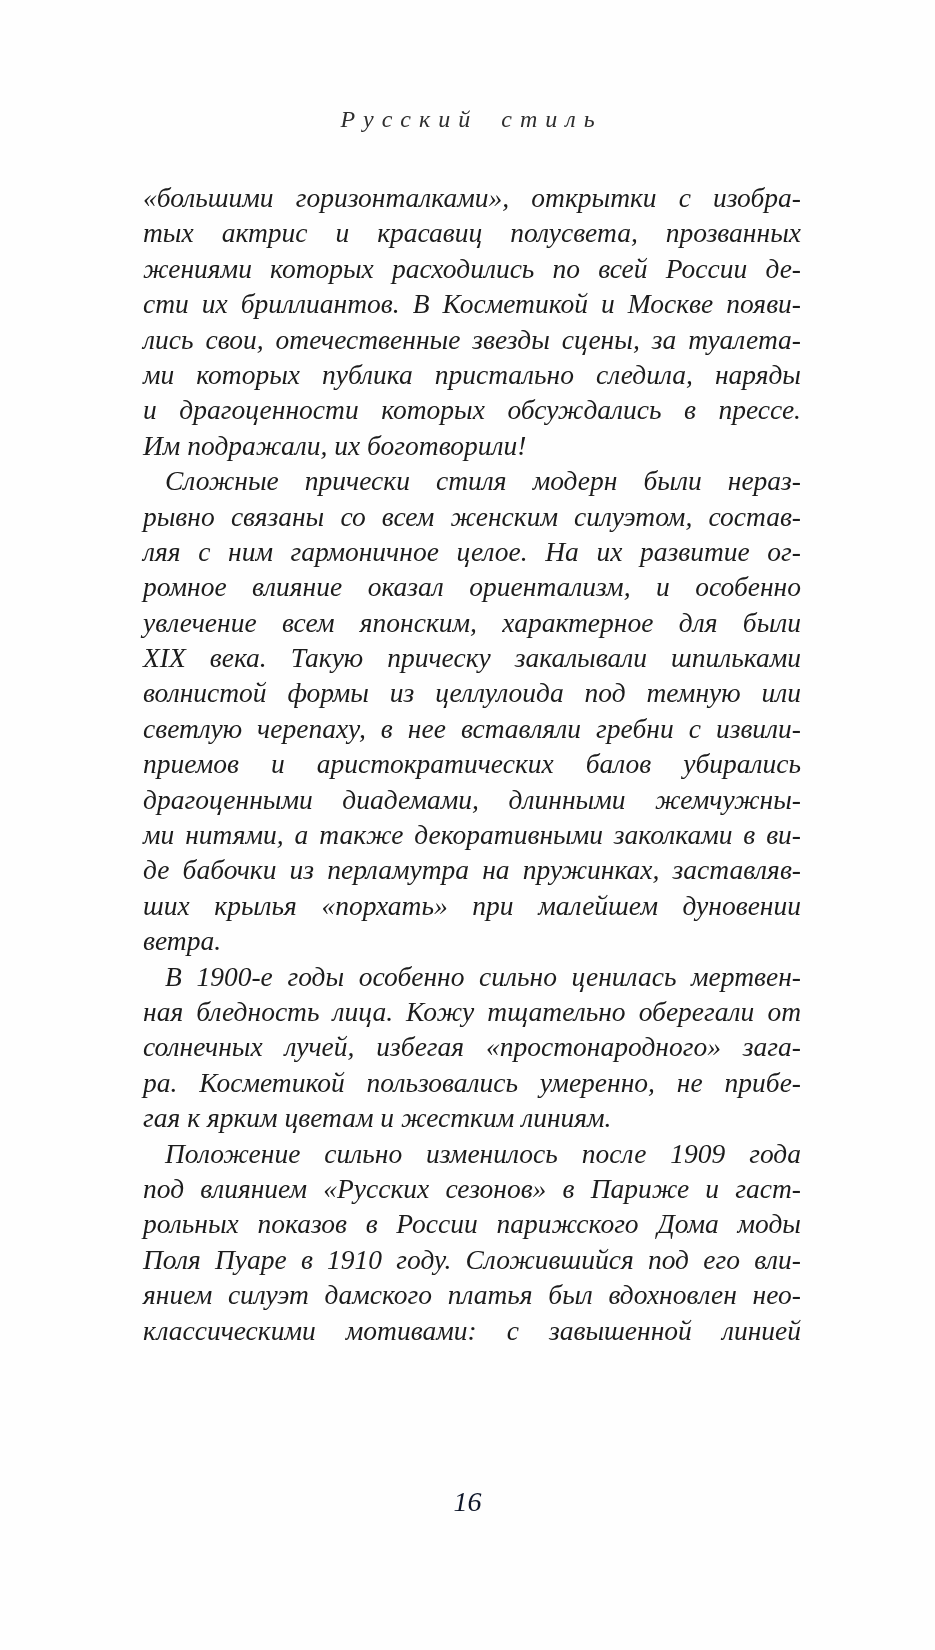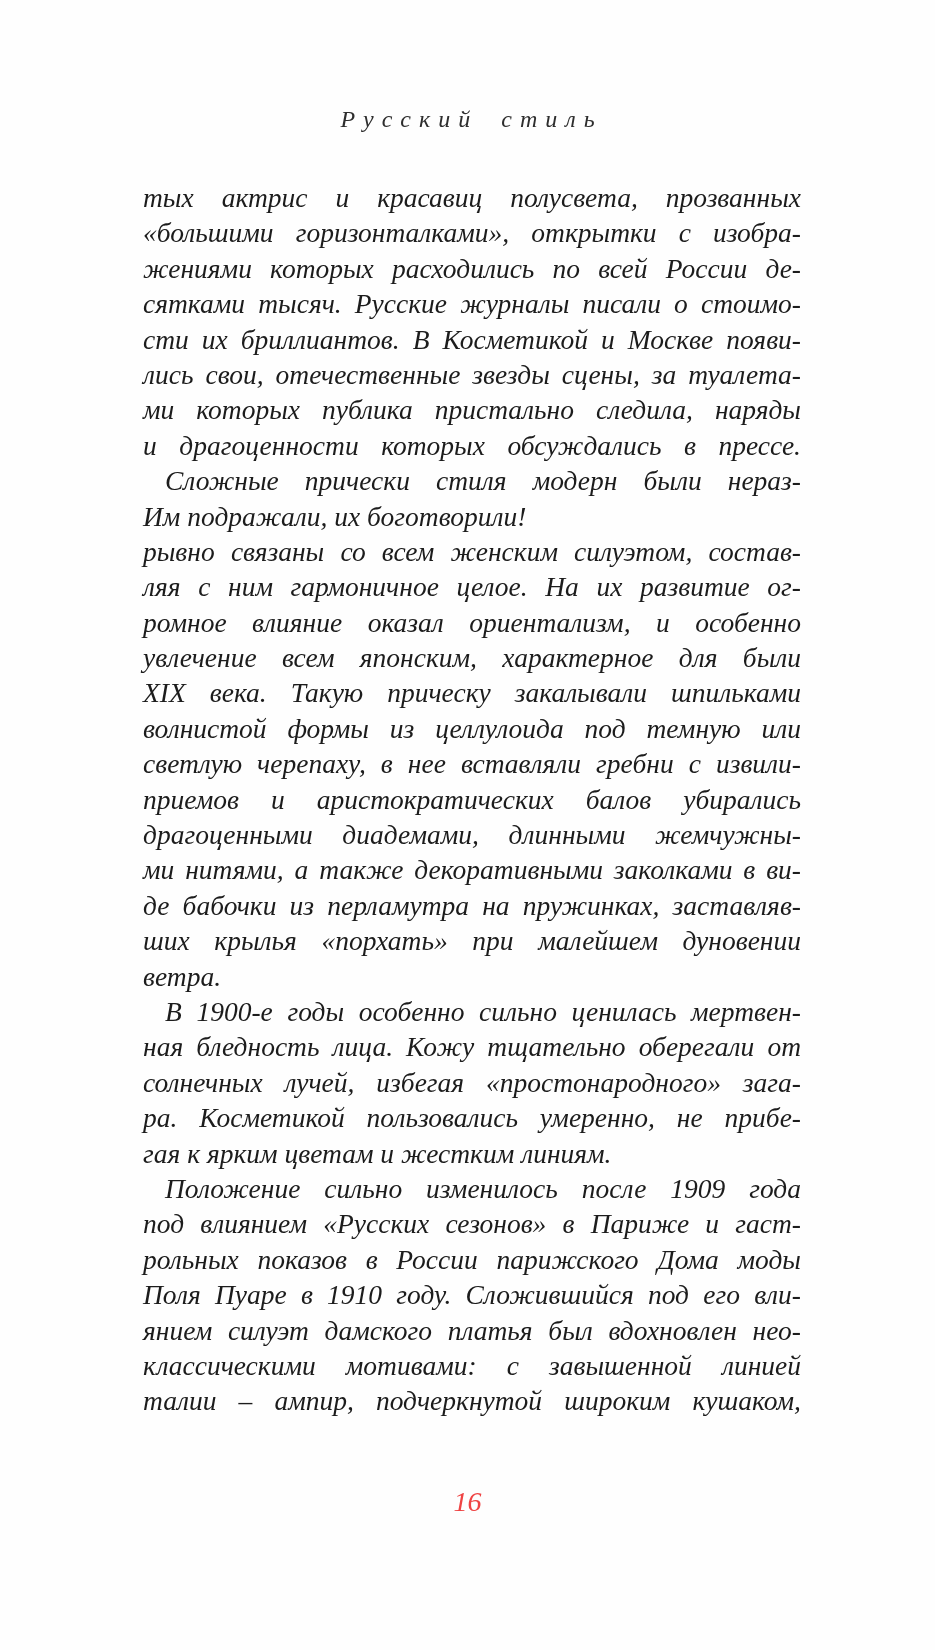--- a/index.html
+++ b/index.html
@@ -53,30 +53,29 @@
     color: #1c1c1c;
   }
 </style>
 </head>
 <body>
 
 <div class="page" style="background: rgb(254, 254, 254); font-style: italic;">
   <div class="running-header" style="color: rgb(46, 46, 46);">Русский стиль</div>
 
   <div class="body-text" style="color: rgb(28, 28, 28);">
+      <div class="line just">«большими горизонталками», открытки с изобра-</div>
       <div class="line just">тых актрис и красавиц полусвета, прозванных</div>
-      <div class="line just">«большими горизонталками», открытки с изобра-</div>
       <div class="line just">жениями которых расходились по всей России де-</div>
-      <div class="line just">сятками тысяч. Русские журналы писали о стоимо-</div>
       <div class="line just">сти их бриллиантов. В Косметикой и Москве появи-</div>
       <div class="line just">лись свои, отечественные звезды сцены, за туалета-</div>
       <div class="line just">ми которых публика пристально следила, наряды</div>
       <div class="line just">и драгоценности которых обсуждались в прессе.</div>
+      <div class="line">Им подражали, их боготворили!</div>
       <div class="line just ind">Сложные прически стиля модерн были нераз-</div>
-      <div class="line">Им подражали, их боготворили!</div>
       <div class="line just">рывно связаны со всем женским силуэтом, состав-</div>
       <div class="line just">ляя с ним гармоничное целое. На их развитие ог-</div>
       <div class="line just">ромное влияние оказал ориентализм, и особенно</div>
       <div class="line just">увлечение всем японским, характерное для были</div>
       <div class="line just">XIX века. Такую прическу закалывали шпильками</div>
       <div class="line just">волнистой формы из целлулоида под темную или</div>
       <div class="line just">светлую черепаху, в нее вставляли гребни с извили-</div>
       <div class="line just">приемов и аристократических балов убирались</div>
       <div class="line just">драгоценными диадемами, длинными жемчужны-</div>
       <div class="line just">ми нитями, а также декоративными заколками в ви-</div>
@@ -87,17 +86,16 @@
       <div class="line just">ная бледность лица. Кожу тщательно оберегали от</div>
       <div class="line just">солнечных лучей, избегая «простонародного» зага-</div>
       <div class="line just">ра. Косметикой пользовались умеренно, не прибе-</div>
       <div class="line">гая к ярким цветам и жестким линиям.</div>
       <div class="line just ind">Положение сильно изменилось после 1909 года</div>
       <div class="line just">под влиянием «Русских сезонов» в Париже и гаст-</div>
       <div class="line just">рольных показов в России парижского Дома моды</div>
       <div class="line just">Поля Пуаре в 1910 году. Сложившийся под его вли-</div>
       <div class="line just">янием силуэт дамского платья был вдохновлен нео-</div>
       <div class="line just">классическими мотивами: с завышенной линией</div>
-      <div class="line just">талии – ампир, подчеркнутой широким кушаком,</div>
     </div>
 
-  <div class="page-number" style="color: #ef4444;">16</div>
+  <div class="page-number" style="color: #0f172a;">16</div>
 </div>
 
 </body></html>

